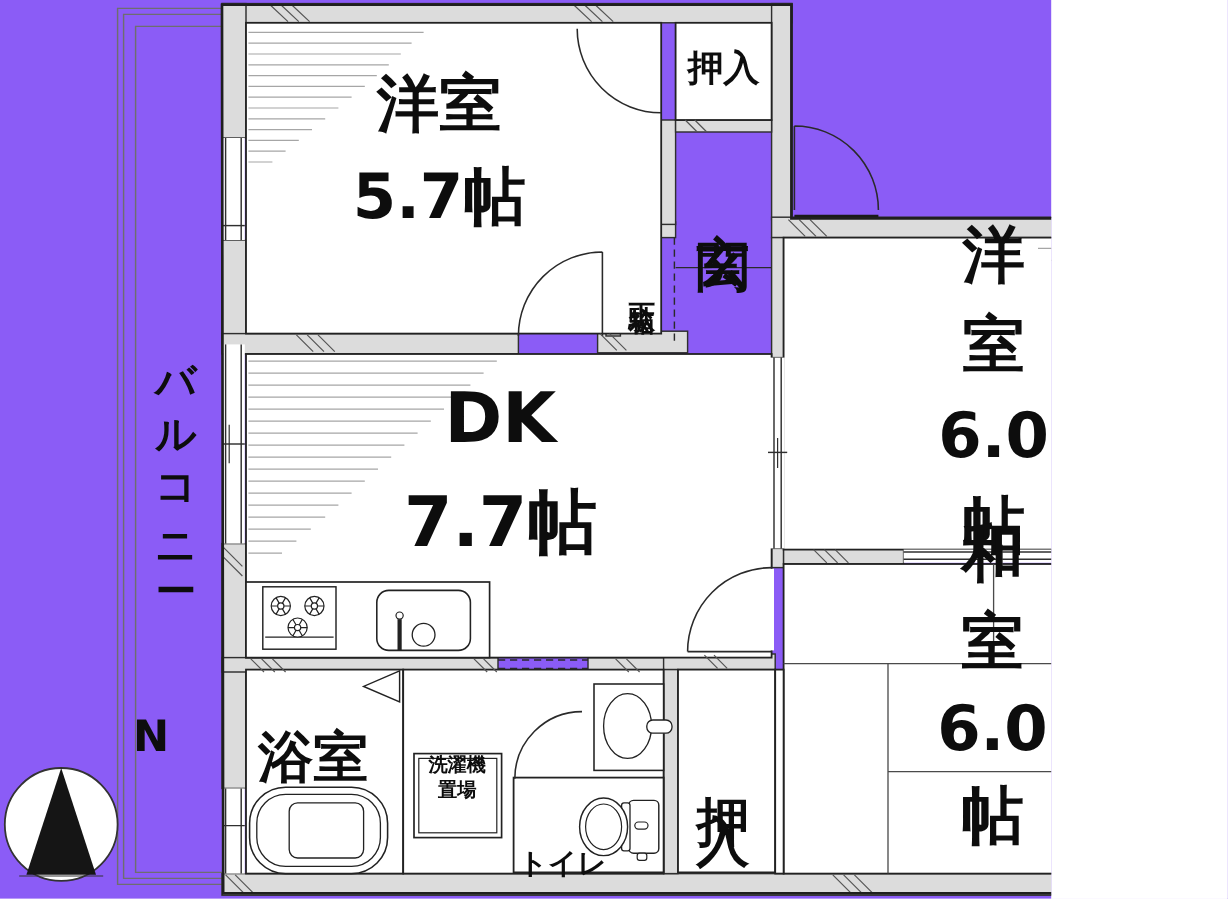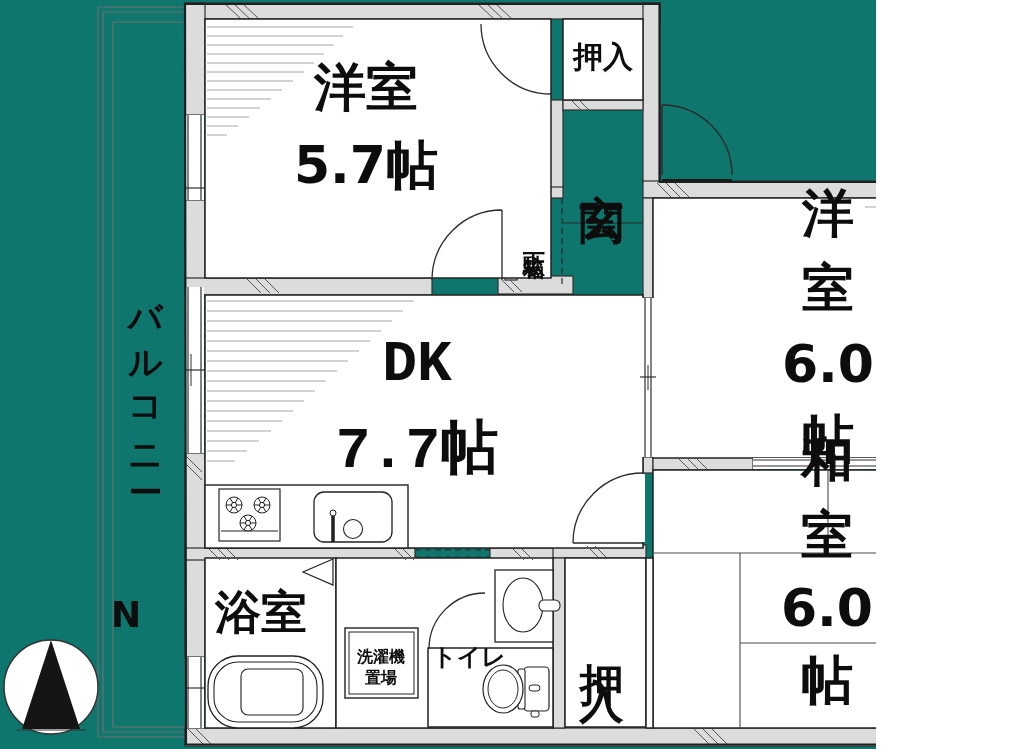--- a/index.html
+++ b/index.html
@@ -1,20 +1,20 @@
 <!DOCTYPE html>
 <html style="--wall: #dcdcdc; --line: #2f2f2f; --shade: #a6a6a6; --text: #0d0d0d;"><head>
 <meta charset="utf-8">
 <style>
   :root{
     --wall:#dcdcdc; --line:#2f2f2f; --shade:#a6a6a6; --text:#0d0d0d;
   }
   html,body{margin:0;padding:0;background:#ffffff;}
   .stage{
-    position:relative; width:876px; height:749px; background:#0f766e;
+    position:relative; width:876px; height:749px; background:#8b5cf6;
     font-family:"DejaVu Sans", sans-serif; color:var(--text); overflow:hidden;
   }
   .stage svg{position:absolute; left:0; top:0;}
   .lbl{
     position:absolute; transform:translate(-50%,-50%);
     white-space:pre-line; text-align:center; line-height:1.45;
     color:var(--text); font-weight:600; pointer-events:none;
   }
   .lbl.vert{
     writing-mode:vertical-rl; white-space:nowrap; line-height:1;
@@ -219,23 +219,23 @@
   </svg>
 
   <div class="lbl f52" style="left:366px; top:126px; line-height:1.5;">洋室
 5.7帖</div>
   <div class="lbl f30" style="left:603px; top:57px;">押入</div>
   <div class="lbl vert f44v" style="left:602px; top:167px;">玄関</div>
   <div class="lbl vert f22v" style="left:534px; top:239px;">下駄箱</div>
   <div class="lbl f53" style="left:828px; top:327px;">洋室
 6.0帖</div>
   <div class="lbl vert f34v" style="left:146px; top:381px; font-weight:600;">バルコニー</div>
-  <div class="lbl f58" style="left:417px; top:408px;font-family:Liberation Mono, monospace;">DK
+  <div class="lbl f58" style="left:417px; top:392px;">DK
 7.7帖</div>
-  <div class="lbl f46" style="left:261px; top:612px;">浴室</div>
-  <div class="lbl f16" style="left:381px; top:668px;">洗濯機
+  <div class="lbl f46" style="left:261px; top:631px;">浴室</div>
+  <div class="lbl f16" style="left:381px; top:648px;">洗濯機
 置場</div>
-  <div class="lbl f24" style="left:469px; top:659px;font-family:Liberation Mono, monospace;">トイレ</div>
+  <div class="lbl f24" style="left:469px; top:720px;">トイレ</div>
   <div class="lbl vert f42v" style="left:602px; top:642px;">押入</div>
   <div class="lbl f53" style="left:827px; top:572px; line-height:1.4;">和室
 6.0帖</div>
   <div class="lbl fN" style="left:126px; top:615px;">N</div>
 </div>
 
 </body></html>

